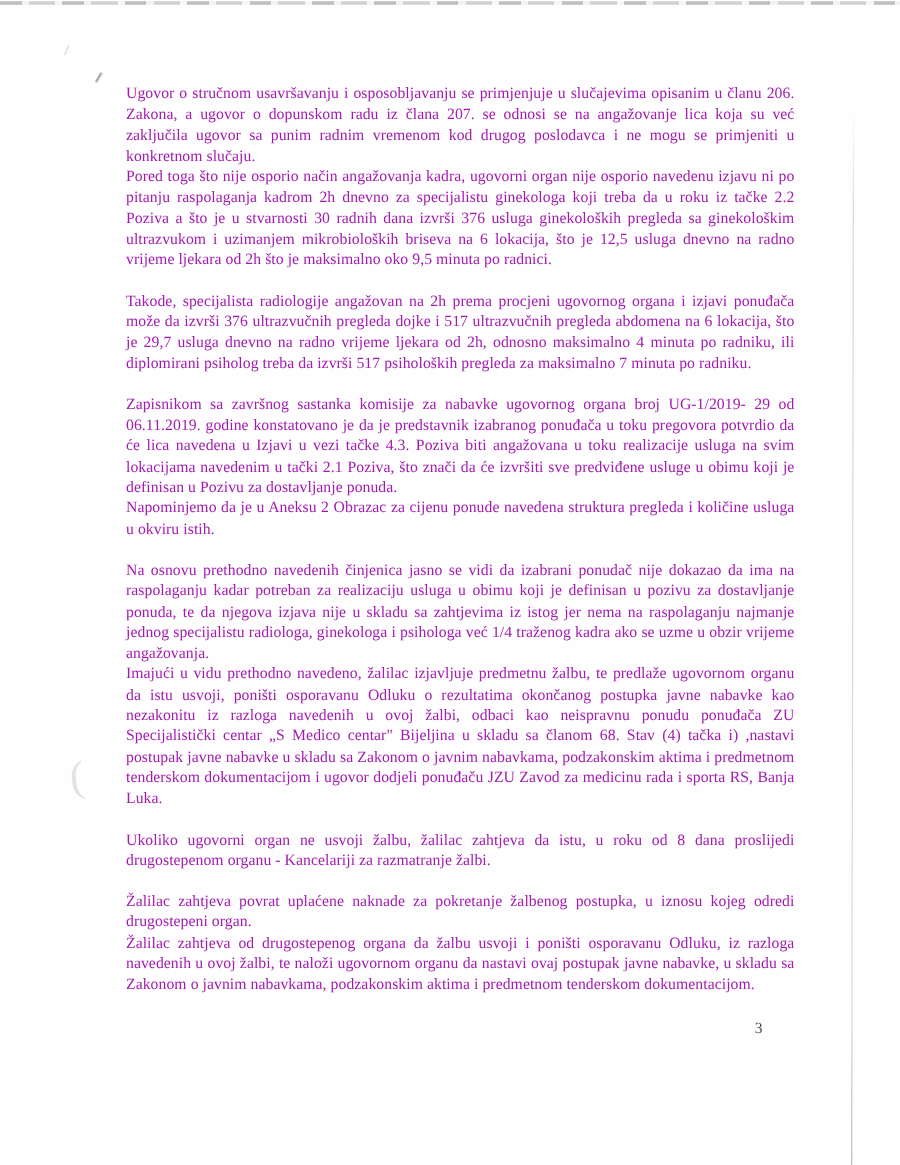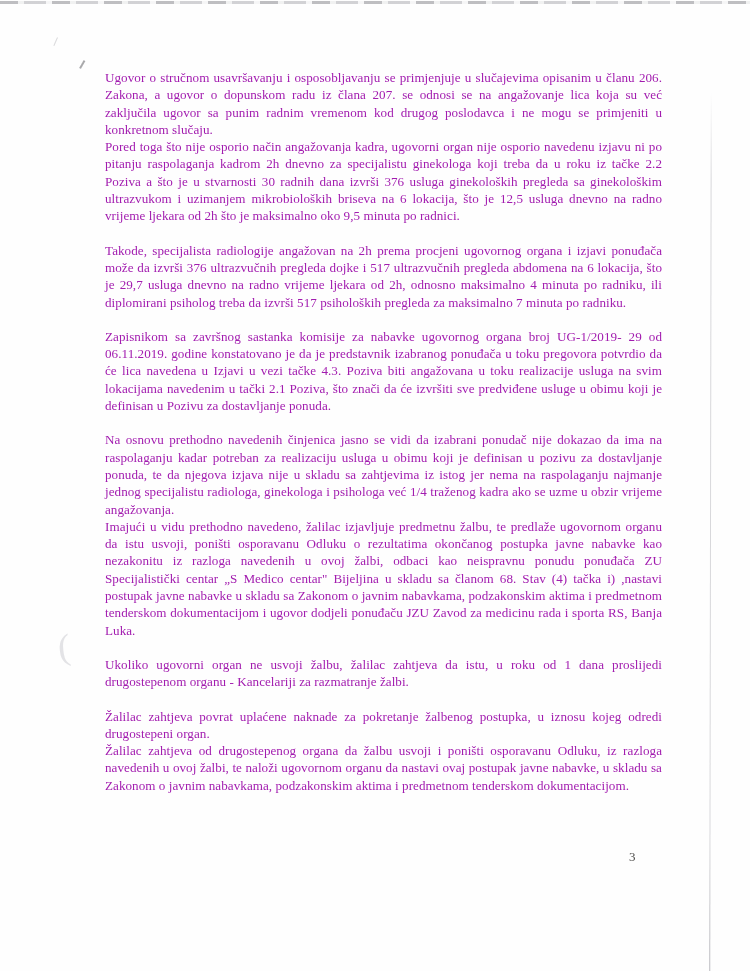--- a/index.html
+++ b/index.html
@@ -100,22 +100,23 @@
   <div class="scan-right-line"></div>
   <span class="mark-faint"></span>
   <span class="mark-slash"></span>
   <span class="smudge-paren">(</span>
 
   <main class="text-block">
     <p class="para">Ugovor o stručnom usavršavanju i osposobljavanju se primjenjuje u slučajevima opisanim u članu 206. Zakona, a ugovor o dopunskom radu iz člana 207. se odnosi se na angažovanje lica koja su već zaključila ugovor sa punim radnim vremenom kod drugog poslodavca i ne mogu se primjeniti u konkretnom slučaju.</p>
     <p class="para">Pored toga što nije osporio način angažovanja kadra, ugovorni organ nije osporio navedenu izjavu ni po pitanju raspolaganja kadrom 2h dnevno za specijalistu ginekologa koji treba da u roku iz tačke 2.2 Poziva a što je u stvarnosti 30 radnih dana izvrši 376 usluga ginekoloških pregleda sa ginekološkim ultrazvukom i uzimanjem mikrobioloških briseva na 6 lokacija, što je 12,5 usluga dnevno na radno vrijeme ljekara od 2h što je maksimalno oko 9,5 minuta po radnici.</p>
     <p class="para gap-before">Takode, specijalista radiologije angažovan na 2h prema procjeni ugovornog organa i izjavi ponuđača može da izvrši 376 ultrazvučnih pregleda dojke i 517 ultrazvučnih pregleda abdomena na 6 lokacija, što je 29,7 usluga dnevno na radno vrijeme ljekara od 2h, odnosno maksimalno 4 minuta po radniku, ili diplomirani psiholog treba da izvrši 517 psiholoških pregleda za maksimalno 7 minuta po radniku.</p>
     <p class="para gap-before">Zapisnikom sa završnog sastanka komisije za nabavke ugovornog organa broj UG-1/2019- 29 od 06.11.2019. godine konstatovano je da je predstavnik izabranog ponuđača u toku pregovora potvrdio da će lica navedena u Izjavi u vezi tačke 4.3. Poziva biti angažovana u toku realizacije usluga na svim lokacijama navedenim u tački 2.1 Poziva, što znači da će izvršiti sve predviđene usluge u obimu koji je definisan u Pozivu za dostavljanje ponuda.</p>
+    <p class="para">Napominjemo da je u Aneksu 2 Obrazac za cijenu ponude navedena struktura pregleda i količine usluga u okviru istih.</p>
     <p class="para gap-before">Na osnovu prethodno navedenih činjenica jasno se vidi da izabrani ponudač nije dokazao da ima na raspolaganju kadar potreban za realizaciju usluga u obimu koji je definisan u pozivu za dostavljanje ponuda, te da njegova izjava nije u skladu sa zahtjevima iz istog jer nema na raspolaganju najmanje jednog specijalistu radiologa, ginekologa i psihologa već 1/4 traženog kadra ako se uzme u obzir vrijeme angažovanja.</p>
     <p class="para">Imajući u vidu prethodno navedeno, žalilac izjavljuje predmetnu žalbu, te predlaže ugovornom organu da istu usvoji, poništi osporavanu Odluku o rezultatima okončanog postupka javne nabavke kao nezakonitu iz razloga navedenih u ovoj žalbi, odbaci kao neispravnu ponudu ponuđača ZU Specijalistički centar „S Medico centar" Bijeljina u skladu sa članom 68. Stav (4) tačka i) ,nastavi postupak javne nabavke u skladu sa Zakonom o javnim nabavkama, podzakonskim aktima i predmetnom tenderskom dokumentacijom i ugovor dodjeli ponuđaču JZU Zavod za medicinu rada i sporta RS, Banja Luka.</p>
-    <p class="para gap-before">Ukoliko ugovorni organ ne usvoji žalbu, žalilac zahtjeva da istu, u roku od 1 dana proslijedi drugostepenom organu - Kancelariji za razmatranje žalbi.</p>
+    <p class="para gap-before">Ukoliko ugovorni organ ne usvoji žalbu, žalilac zahtjeva da istu, u roku od 8 dana proslijedi drugostepenom organu - Kancelariji za razmatranje žalbi.</p>
     <p class="para gap-before">Žalilac zahtjeva povrat uplaćene naknade za pokretanje žalbenog postupka, u iznosu kojeg odredi drugostepeni organ.</p>
     <p class="para">Žalilac zahtjeva od drugostepenog organa da žalbu usvoji i poništi osporavanu Odluku, iz razloga navedenih u ovoj žalbi, te naloži ugovornom organu da nastavi ovaj postupak javne nabavke, u skladu sa Zakonom o javnim nabavkama, podzakonskim aktima i predmetnom tenderskom dokumentacijom.</p>
   </main>
 
   <div class="page-number">3</div>
 
 </div>
 
 </body></html>

